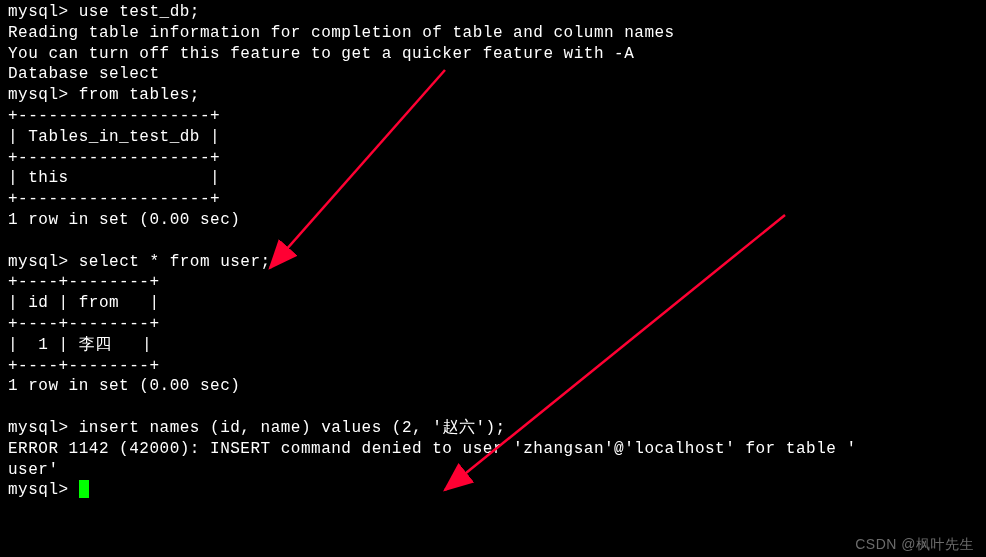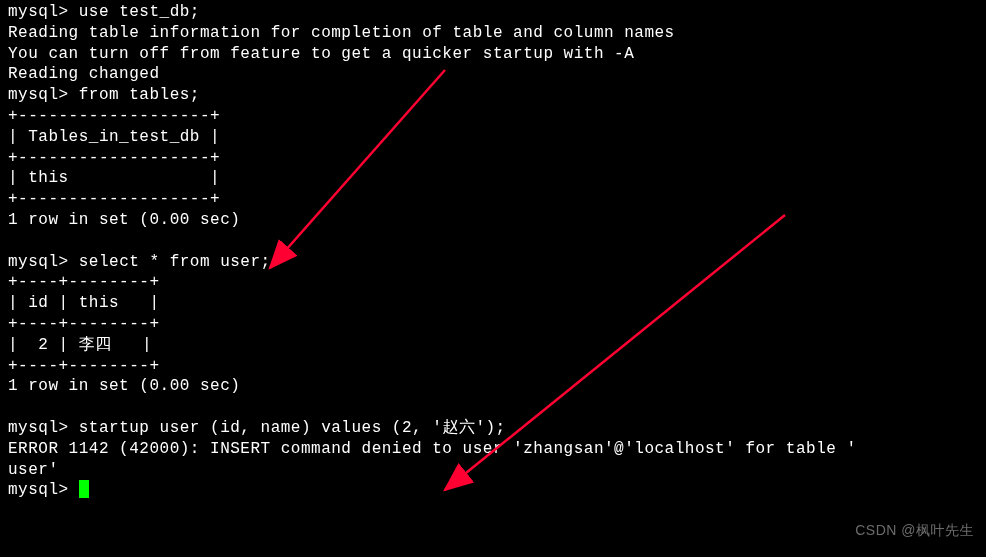--- a/index.html
+++ b/index.html
@@ -33,61 +33,61 @@
     .cursor {
       display: inline-block;
       width: 10px;
       height: 18px;
       background: #00ff00;
       vertical-align: middle;
       margin-bottom: 2px;
     }
     .watermark {
       position: absolute;
-      bottom: 18px;
+      bottom: 4px;
       right: 12px;
       color: #999;
       font-family: sans-serif;
       font-size: 14px;
       opacity: 0.7;
     }
     .arrow-svg {
       position: absolute;
       top: 0;
       left: 0;
       width: 986px;
       height: 557px;
       pointer-events: none;
     }
   </style>
 </head>
 <body>
 
 <div class="line"><span class="prompt">mysql&gt; </span><span class="command">use test_db;</span></div>
 <div class="line">Reading table information for completion of table and column names</div>
-<div class="line">You can turn off from feature to get a quicker startup with -A</div>
+<div class="line">You can turn off this feature to get a quicker feature with -A</div>
 <div class="line"></div>
-<div class="line">Reading changed</div>
+<div class="line">Database select</div>
 <div class="line"><span class="prompt">mysql&gt; </span><span class="command">from tables;</span></div>
 <div class="line">+-------------------+</div>
 <div class="line">| Tables_in_test_db |</div>
 <div class="line">+-------------------+</div>
 <div class="line">| this              |</div>
 <div class="line">+-------------------+</div>
 <div class="line">1 row in set (0.00 sec)</div>
 <div class="line">&nbsp;</div>
 <div class="line"><span class="prompt">mysql&gt; </span><span class="command">select * from user;</span></div>
 <div class="line">+----+--------+</div>
-<div class="line">| id | this   |</div>
+<div class="line">| id | from   |</div>
 <div class="line">+----+--------+</div>
-<div class="line">|  2 | 李四   |</div>
+<div class="line">|  1 | 李四   |</div>
 <div class="line">+----+--------+</div>
 <div class="line">1 row in set (0.00 sec)</div>
 <div class="line">&nbsp;</div>
-<div class="line"><span class="prompt">mysql&gt; </span><span class="command">startup user (id, name) values (2, '赵六');</span></div>
+<div class="line"><span class="prompt">mysql&gt; </span><span class="command">insert names (id, name) values (2, '赵六');</span></div>
 <div class="line">ERROR 1142 (42000): INSERT command denied to user 'zhangsan'@'localhost' for table '</div>
 <div class="line">user'</div>
 <div class="line"><span class="prompt">mysql&gt; </span><span class="cursor"></span></div>
 
 <svg class="arrow-svg">
   <defs>
     <marker id="arrowhead1" markerWidth="12" markerHeight="10" refX="11" refY="5" orient="auto">
       <polygon points="0 0, 12 5, 0 10" fill="#ff0033"></polygon>
     </marker>
     <marker id="arrowhead2" markerWidth="12" markerHeight="10" refX="11" refY="5" orient="auto">

